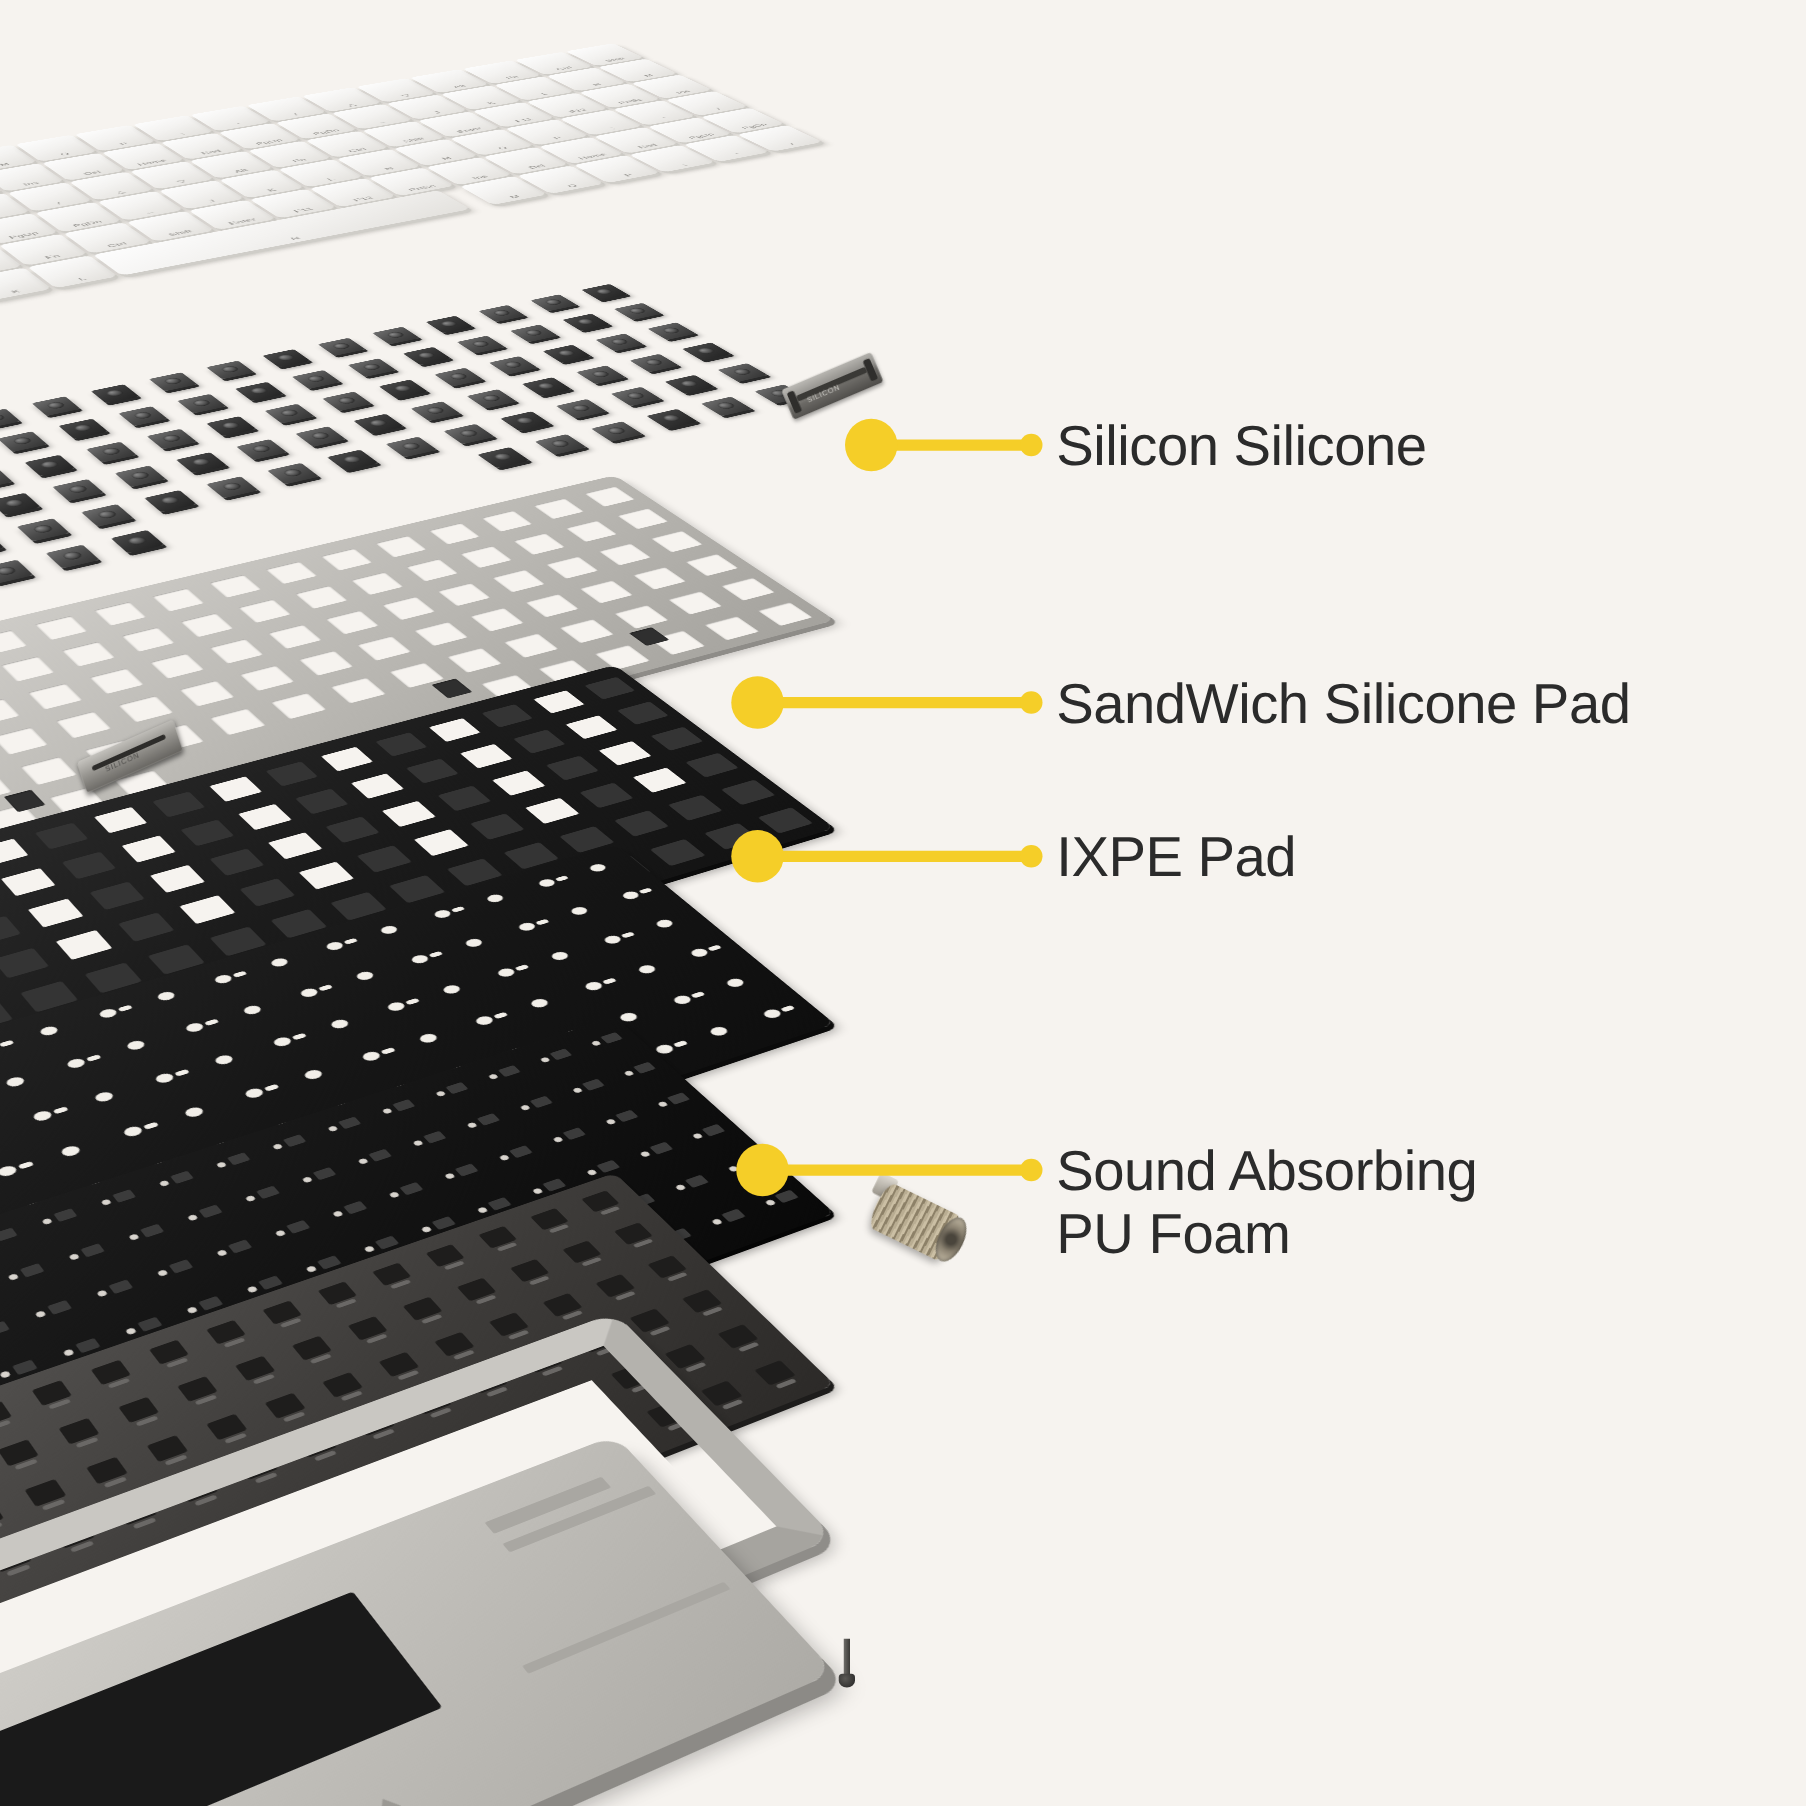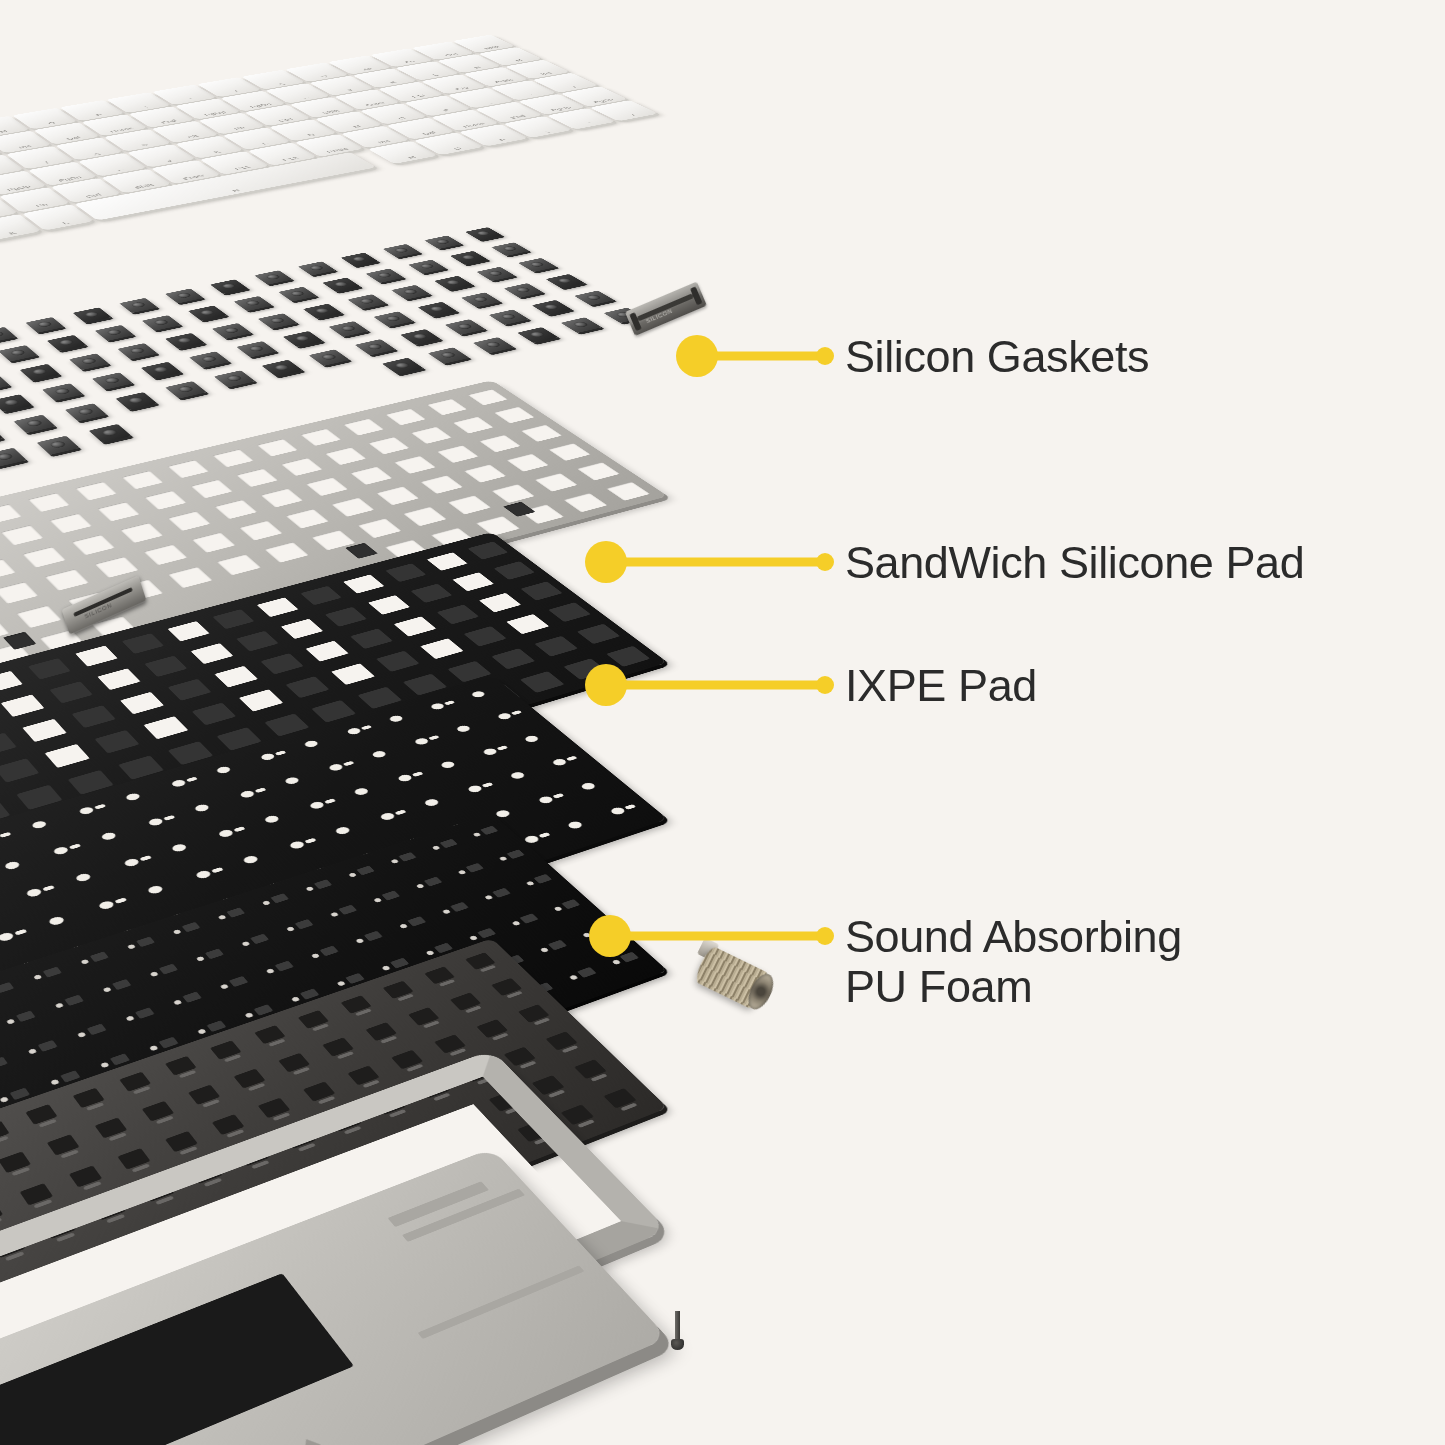--- a/index.html
+++ b/index.html
@@ -1187,21 +1187,21 @@
         <circle cx="606" cy="562" r="21" fill="#f5ce28"></circle>
         <circle cx="825" cy="562" r="9" fill="#f5ce28"></circle>
         <line x1="606" y1="685" x2="825" y2="685" stroke="#f5ce28" stroke-width="9" stroke-linecap="round"></line>
         <circle cx="606" cy="685" r="21" fill="#f5ce28"></circle>
         <circle cx="825" cy="685" r="9" fill="#f5ce28"></circle>
         <line x1="610" y1="936" x2="825" y2="936" stroke="#f5ce28" stroke-width="9" stroke-linecap="round"></line>
         <circle cx="610" cy="936" r="21" fill="#f5ce28"></circle>
         <circle cx="825" cy="936" r="9" fill="#f5ce28"></circle>
       </svg>
     <div id="calloutText">
-        <div class="calloutLabel" style="left: 845px; top: 332px;">Silicon Gaskets</div>
+        <div class="calloutLabel" style="left: 845px; top: 332px;">Silicon Silicone</div>
         <div class="calloutLabel" style="left: 845px; top: 538px;">SandWich Silicone Pad</div>
         <div class="calloutLabel" style="left: 845px; top: 661px;">IXPE Pad</div>
         <div class="calloutLabel" style="left: 845px; top: 912px;">Sound Absorbing
 PU Foam</div>
       </div>
   </div>
 
 </div>
 
 </body></html>

